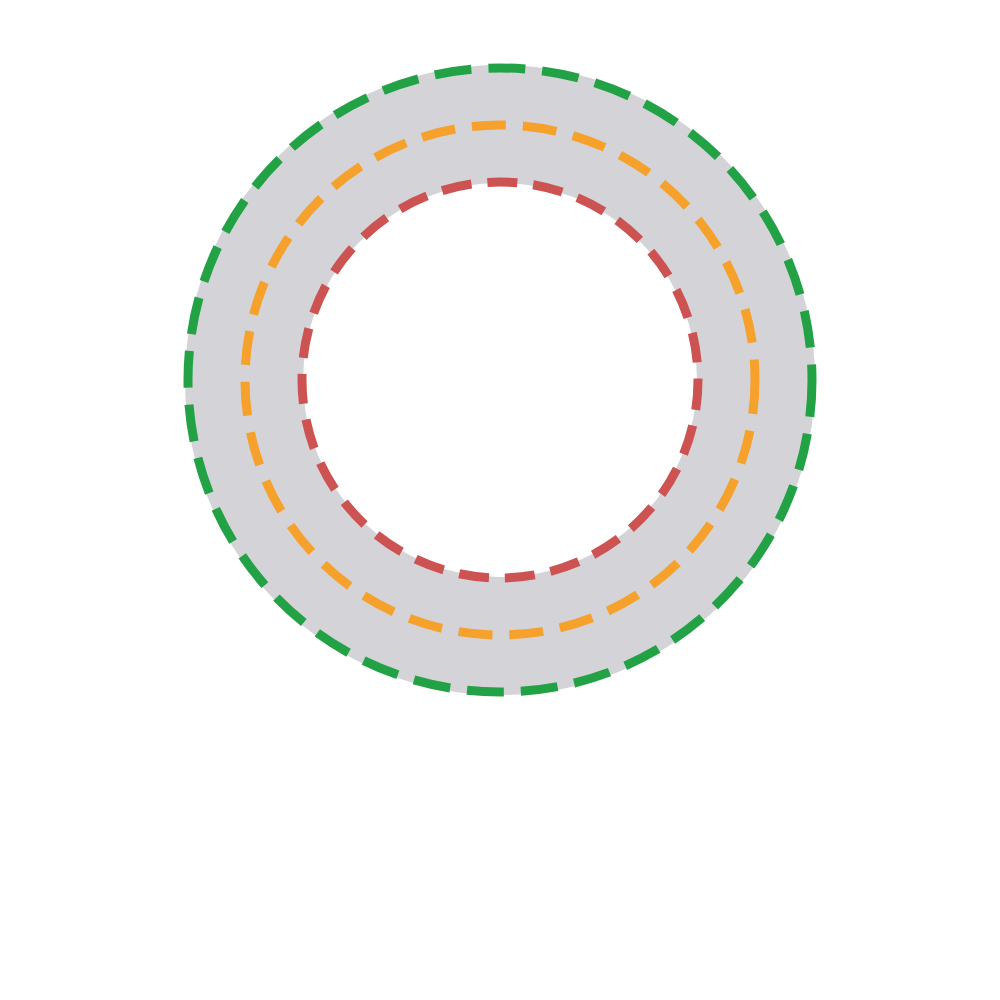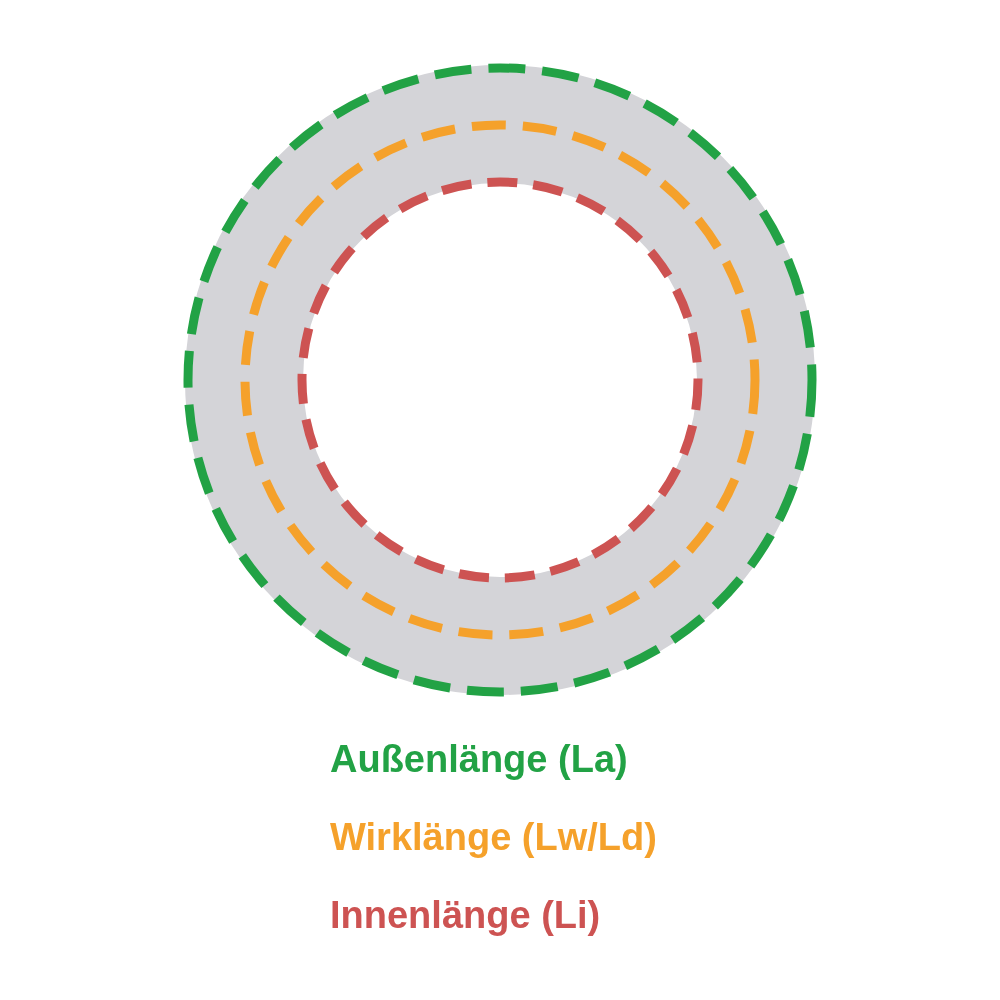--- a/index.html
+++ b/index.html
@@ -45,19 +45,14 @@
 
     <circle cx="500" cy="380" r="256" fill="none" stroke-width="118" stroke="#d4d4d8"></circle>
 
     <circle cx="500" cy="380" r="312" fill="none" stroke-width="9" stroke-dasharray="37 17" stroke-linecap="butt" stroke="#22a245"></circle>
 
     <circle cx="500" cy="380" r="255" fill="none" stroke-width="9" stroke-dasharray="34 17" stroke-linecap="butt" stroke="#f5a12b"></circle>
 
     <circle cx="500" cy="380" r="198" fill="none" stroke-width="9" stroke-dasharray="30 16" stroke-linecap="butt" stroke="#cd5352"></circle>
   </svg>
 
-  <div class="legend">
-    <div class="legend-item" style="color: rgb(34, 162, 69);">Außenlänge (La)</div>
-    <div class="legend-item" style="color: rgb(245, 161, 43);">Wirklänge (Lw/Ld)</div>
-    <div class="legend-item" style="color: rgb(205, 83, 82);">Innenlänge (Li)</div>
-  </div>
 
 </div>
 
 </body></html>

